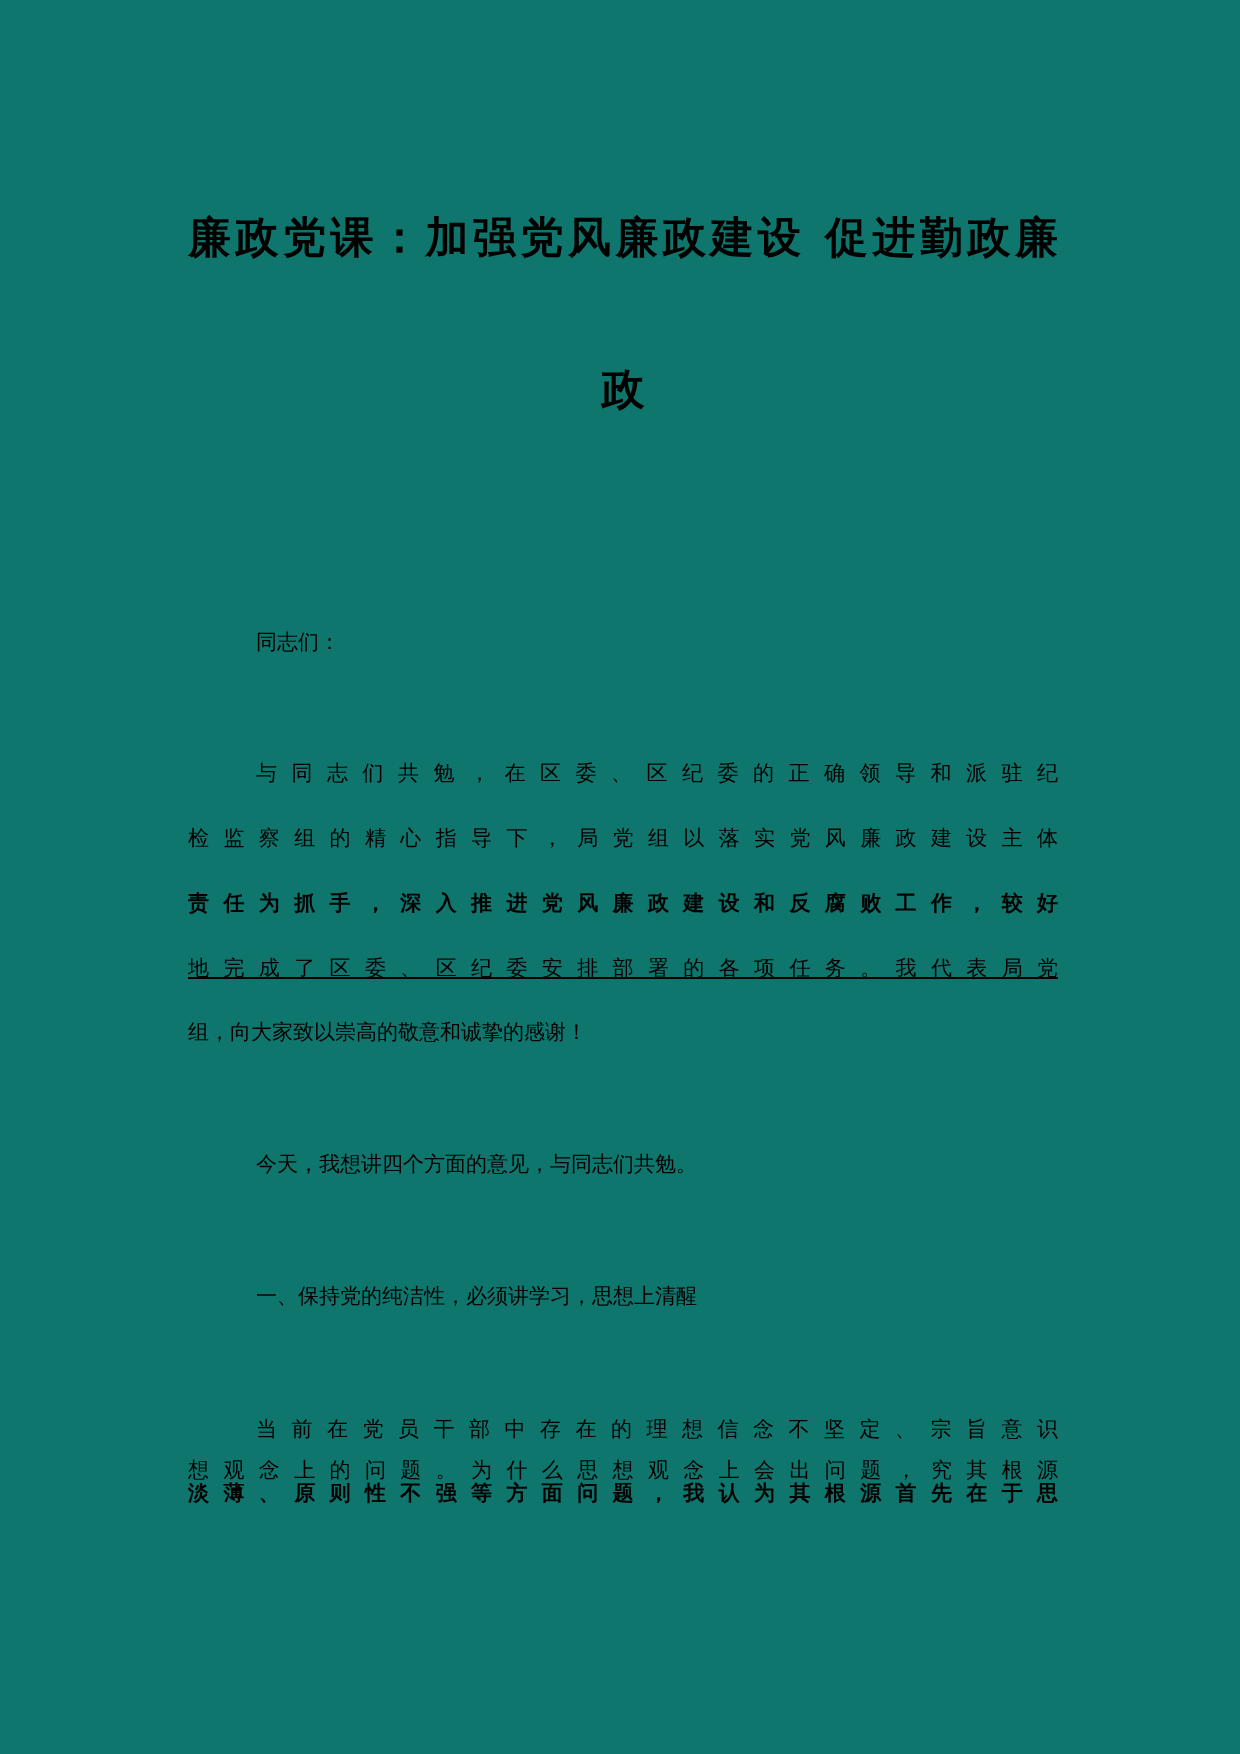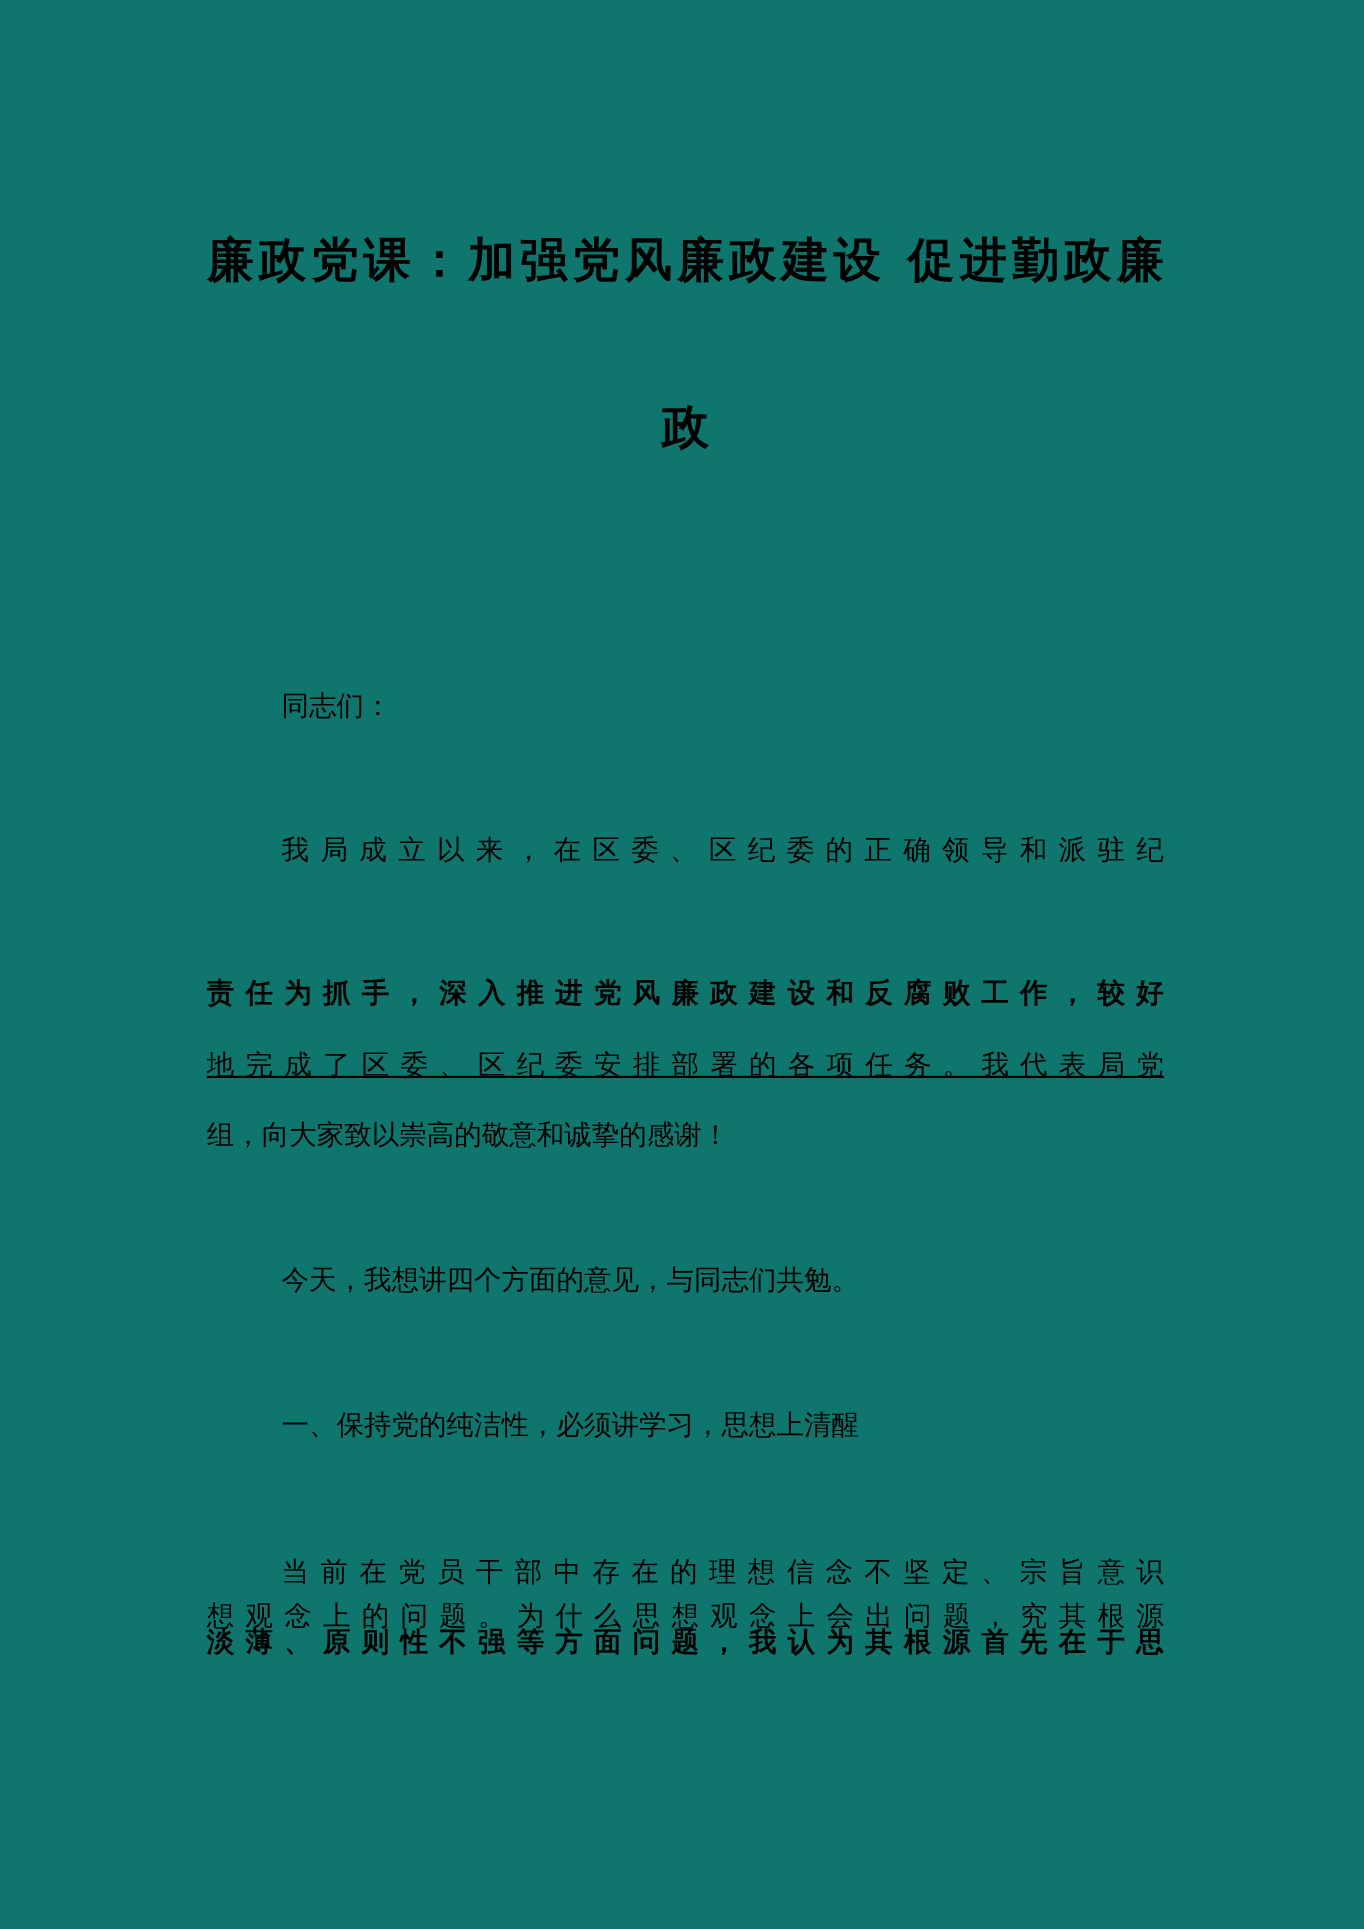--- a/index.html
+++ b/index.html
@@ -30,40 +30,41 @@
       line-height: 60px;
       white-space: nowrap;
       letter-spacing: 0px;
     }
     .title-line.l1 { top: 207px; text-align: justify; text-align-last: justify; }
     .title-line.l2 { top: 359px; text-align: center; }
     .line {
       position: absolute;
       left: 188px;
       width: 870px;
-      font-size: 25px;
+      font-size: 21px;
       line-height: 44px;
       white-space: nowrap;
       text-align: justify;
       text-align-last: justify;
     }
     .line.indent { left: 256px; width: 802px; }
     .line.last { text-align-last: left; }
   </style>
 </head>
 <body>
 
 <div class="page">
 
   <div class="title-line l1">廉政党课：加强党风廉政建设  促进勤政廉</div>
   <div class="title-line l2">政</div>
 
   <div class="line indent last" style="top:620px;">同志们：</div>
 
-  <div class="line indent" style="top:751px;">我局成立以来，在区委、区纪委的正确领导和派驻纪</div>
+  <div class="line indent" style="top:751px;">与同志们共勉，在区委、区纪委的正确领导和派驻纪</div>
+  <div class="line" style="top:816px;">检监察组的精心指导下，局党组以落实党风廉政建设主体</div>
   <div class="line" style="top:881px;font-weight:bold;">责任为抓手，深入推进党风廉政建设和反腐败工作，较好</div>
   <div class="line" style="top:946px;text-decoration:underline;">地完成了区委、区纪委安排部署的各项任务。我代表局党</div>
   <div class="line last" style="top:1010px;">组，向大家致以崇高的敬意和诚挚的感谢！</div>
 
   <div class="line indent last" style="top:1142px;">今天，我想讲四个方面的意见，与同志们共勉。</div>
 
   <div class="line indent last" style="top:1274px;">一、保持党的纯洁性，必须讲学习，思想上清醒</div>
 
   <div class="line indent" style="top:1407px;">当前在党员干部中存在的理想信念不坚定、宗旨意识</div>
   <div class="line" style="top:1471px;font-weight:bold;">淡薄、原则性不强等方面问题，我认为其根源首先在于思</div>

